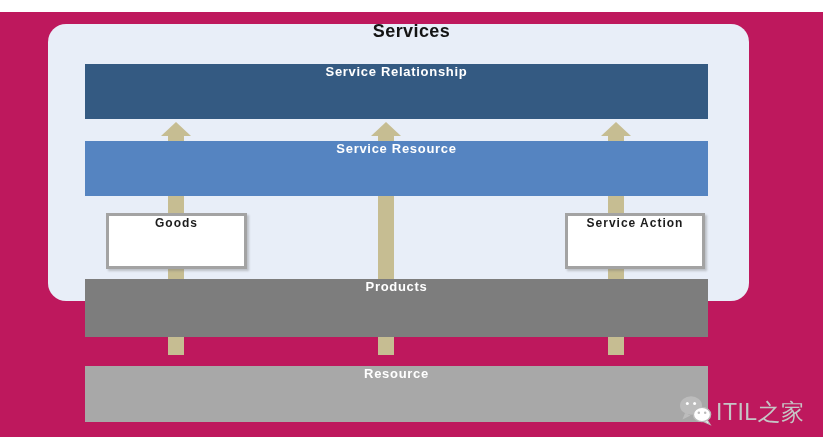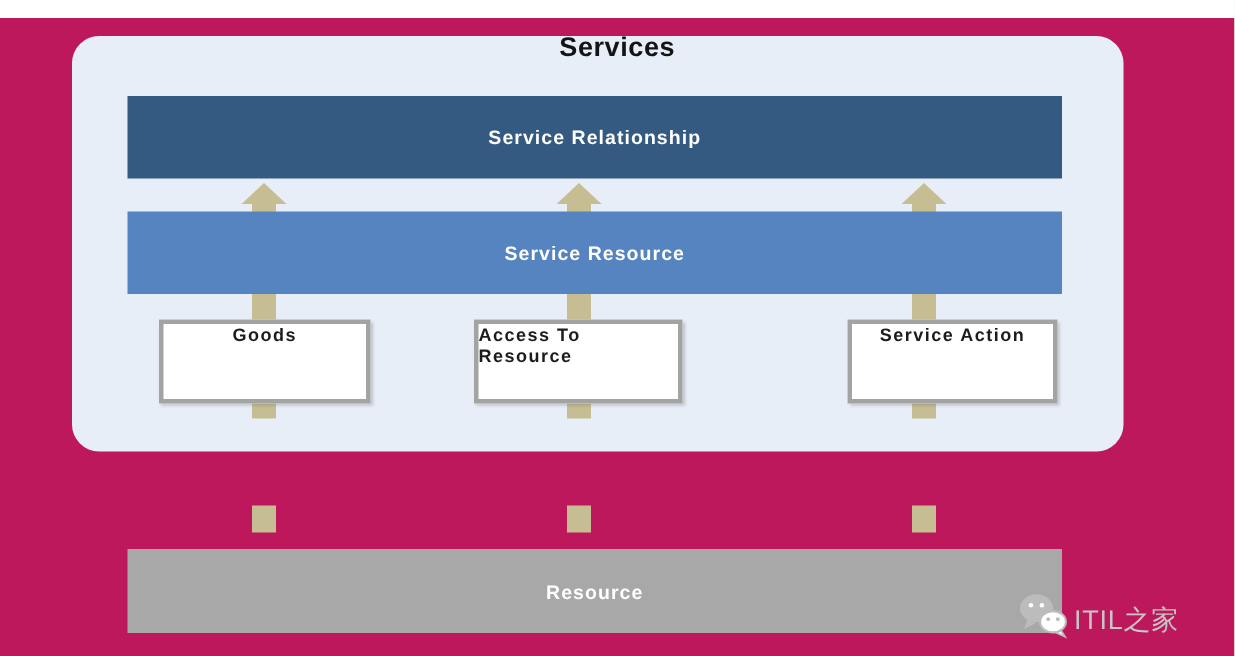--- a/index.html
+++ b/index.html
@@ -39,21 +39,21 @@
     letter-spacing: 0.4px;
     z-index: 1;
   }
   
   .bar {
     position: absolute;
     left: 85px;
     width: 623px;
     z-index: 2;
     display: flex;
-    align-items: center;
+    align-items: flex-start;
     justify-content: center;
     color: #ffffff;
     font-size: 13px;
     font-weight: bold;
     letter-spacing: 0.7px;
   }
   .bar-relationship { top: 52px;  height: 55px; background: #345a82; }
   .bar-offering     { top: 129px; height: 55px; background: #5584c1; }
   .bar-products     { top: 267px; height: 58px; background: #7d7d7d; }
   .bar-resource     { top: 354px; height: 56px; background: #a8a8a8; }
@@ -105,21 +105,21 @@
   .watermark {
     position: absolute;
     left: 679px;
     top: 383px;
     display: flex;
     align-items: center;
     gap: 3px;
     z-index: 5;
   }
   .watermark-text {
-    font-size: 18px;
+    font-size: 23px;
     color: #c6c6c6;
     letter-spacing: 0.5px;
     white-space: nowrap;
   }
 </style>
 </head>
 <body>
 
 <div class="stage">
 
@@ -145,29 +145,29 @@
     <div class="arrow-part shaft shaft-mid"></div>
     <div class="arrow-part shaft shaft-low"></div>
   </div>
 
   <div class="bar bar-relationship">
     <span>Service Relationship</span>
   </div>
   <div class="bar bar-offering">
     <span>Service Resource</span>
   </div>
+  <div class="bar bar-products">
+    <span>Products</span>
+  </div>
   <div class="bar bar-resource">
     <span>Resource</span>
   </div>
 
   <div class="small-box box-goods">
     <span>Goods</span>
-  </div>
-  <div class="small-box box-access">
-    <span>Access To Resource</span>
   </div>
   <div class="small-box box-action">
     <span>Service Action</span>
   </div>
 
   <div class="watermark">
     <span>
       <svg width="34" height="31" viewBox="0 0 34 31">
         <ellipse cx="12" cy="10.5" rx="11" ry="9.3" fill="#bcbcbc"></ellipse>
         <polygon points="6,18 3.5,24.5 11.5,20.5" fill="#bcbcbc"></polygon>

